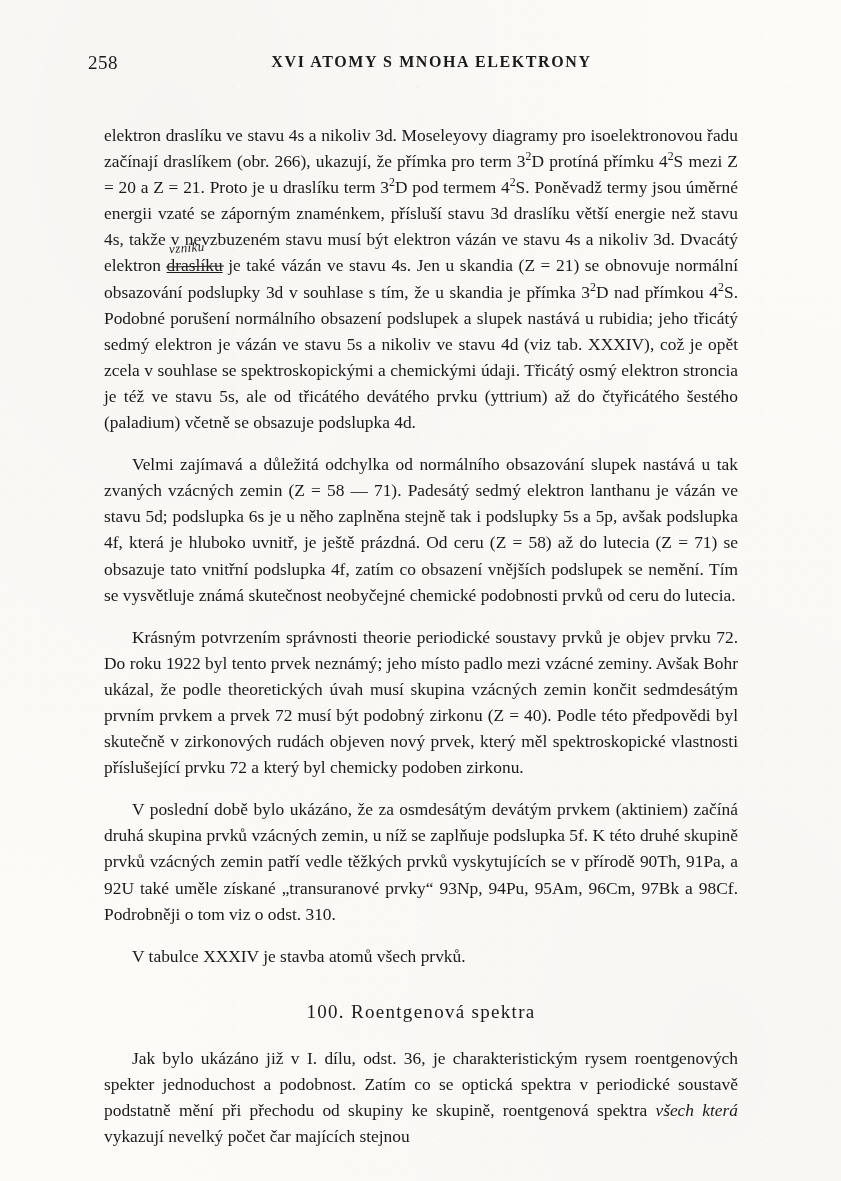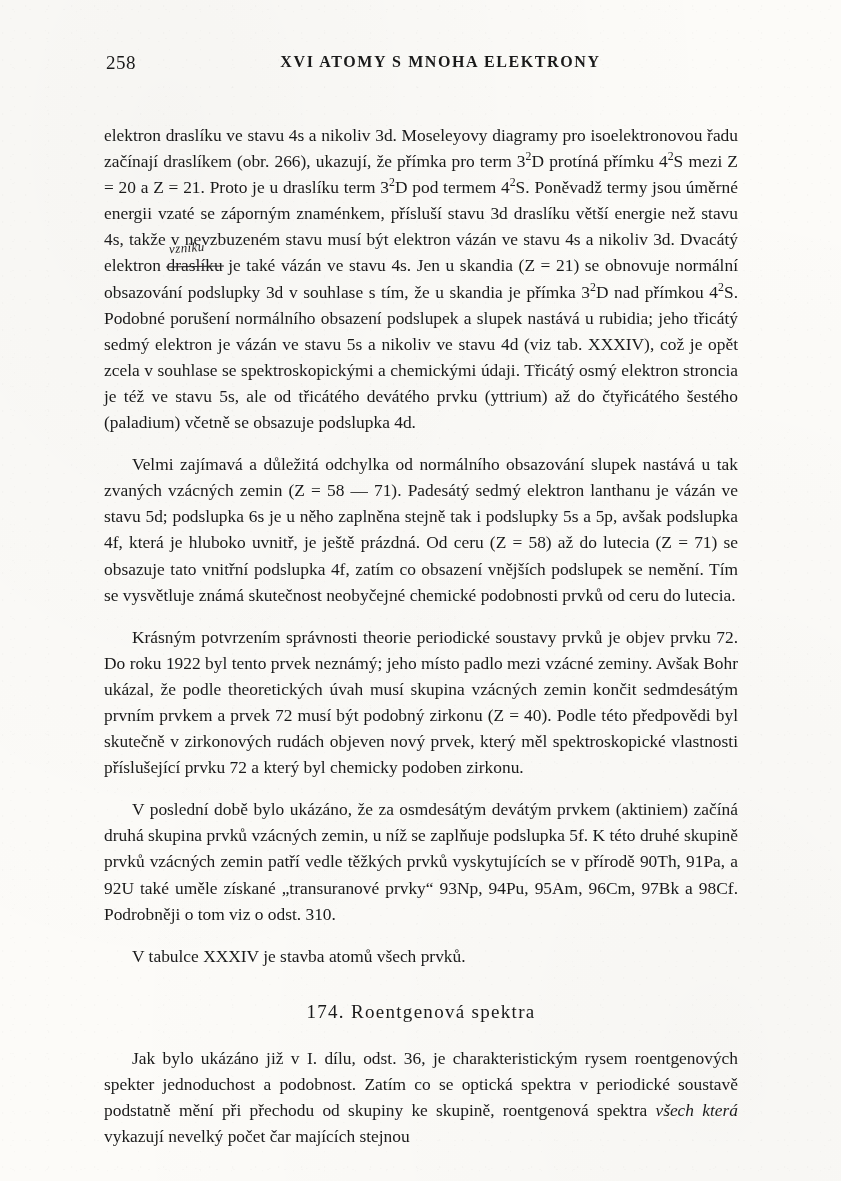--- a/index.html
+++ b/index.html
@@ -36,21 +36,20 @@
       radial-gradient(circle at 77% 33%, rgba(0,0,0,0.08) 0.6px, transparent 1px),
       radial-gradient(circle at 29% 80%, rgba(0,0,0,0.08) 0.6px, transparent 1px);
     background-size: 23px 27px, 31px 19px, 17px 29px, 37px 23px;
   }
   .header {
     position: absolute;
     top: 52px;
     left: 88px;
     right: 72px;
     height: 22px;
-    margin-left: 18px;
   }
   .folio {
     position: absolute;
     left: 0;
     top: 0;
     font-size: 19px;
     letter-spacing: 0.5px;
   }
   .running-head {
     position: absolute;
@@ -81,20 +80,21 @@
   .sec-title {
     text-align: center;
     font-size: 19px;
     letter-spacing: 1.3px;
     margin-top: 30px;
     margin-bottom: 20px;
   }
   .strike {
     position: relative;
     white-space: nowrap;
+    text-decoration: underline;
   }
   .strike::after {
     content: "";
     position: absolute;
     left: -1px;
     right: -1px;
     top: 52%;
     border-top: 1.6px solid #262626;
     transform: rotate(-1.2deg);
   }
@@ -137,20 +137,20 @@
     <p><span>elektron draslíku ve stavu 4s a nikoliv 3d. Moseleyovy diagramy pro isoelektronovou řadu začínají draslíkem (obr. 266), ukazují, že přímka pro term 3</span><sup>2</sup><span>D protíná přímku 4</span><sup>2</sup><span>S mezi Z = 20 a Z = 21. Proto je u draslíku term 3</span><sup>2</sup><span>D pod termem 4</span><sup>2</sup><span>S. Poněvadž termy jsou úměrné energii vzaté se záporným znaménkem, přísluší stavu 3d draslíku větší energie než stavu 4s, takže v nevzbuzeném stavu musí být elektron vázán ve stavu 4s a nikoliv 3d. Dvacátý elektron </span><span class="handwrite"><span class="hw">vzniku</span><span class="strike">draslíku</span></span><span> je také vázán ve stavu 4s. Jen u skandia (Z = 21) se obnovuje normální obsazování podslupky 3d v souhlase s tím, že u skandia je přímka 3</span><sup>2</sup><span>D nad přímkou 4</span><sup>2</sup><span>S. Podobné porušení normálního obsazení podslupek a slupek nastává u rubidia; jeho třicátý sedmý elektron je vázán ve stavu 5s a nikoliv ve stavu 4d (viz tab. XXXIV), což je opět zcela v souhlase se spektroskopickými a chemickými údaji. Třicátý osmý elektron stroncia je též ve stavu 5s, ale od třicátého devátého prvku (yttrium) až do čtyřicátého šestého (paladium) včetně se obsazuje podslupka 4d.</span></p>
 
     <p class="indent">Velmi zajímavá a důležitá odchylka od normálního obsazování slupek nastává u tak zvaných vzácných zemin (Z = 58 — 71). Padesátý sedmý elektron lanthanu je vázán ve stavu 5d; podslupka 6s je u něho zaplněna stejně tak i podslupky 5s a 5p, avšak podslupka 4f, která je hluboko uvnitř, je ještě prázdná. Od ceru (Z = 58) až do lutecia (Z = 71) se obsazuje tato vnitřní podslupka 4f, zatím co obsazení vnějších podslupek se nemění. Tím se vysvětluje známá skutečnost neobyčejné chemické podobnosti prvků od ceru do lutecia.</p>
 
     <p class="indent">Krásným potvrzením správnosti theorie periodické soustavy prvků je objev prvku 72. Do roku 1922 byl tento prvek neznámý; jeho místo padlo mezi vzácné zeminy. Avšak Bohr ukázal, že podle theoretických úvah musí skupina vzácných zemin končit sedmdesátým prvním prvkem a prvek 72 musí být podobný zirkonu (Z = 40). Podle této předpovědi byl skutečně v zirkonových rudách objeven nový prvek, který měl spektroskopické vlastnosti příslušející prvku 72 a který byl chemicky podoben zirkonu.</p>
 
     <p class="indent">V poslední době bylo ukázáno, že za osmdesátým devátým prvkem (aktiniem) začíná druhá skupina prvků vzácných zemin, u níž se zaplňuje podslupka 5f. K této druhé skupině prvků vzácných zemin patří vedle těžkých prvků vyskytujících se v přírodě 90Th, 91Pa, a 92U také uměle získané „transuranové prvky“ 93Np, 94Pu, 95Am, 96Cm, 97Bk a 98Cf. Podrobněji o tom viz o odst. 310.</p>
 
     <p class="indent">V tabulce XXXIV je stavba atomů všech prvků.</p>
 
-    <div class="sec-title">174. Roentgenová spektra</div>
+    <div class="sec-title">100. Roentgenová spektra</div>
 
     <p class="indent"><span>Jak bylo ukázáno již v I. dílu, odst. 36, je charakteristickým rysem roentgenových spekter jednoduchost a podobnost. Zatím co se optická spektra v periodické soustavě podstatně mění při přechodu od skupiny ke skupině, roentgenová spektra </span><span class="ital">všech která</span><span> vykazují nevelký počet čar majících stejnou</span></p>
 
   </div>
 
   <div class="grain"></div>
 </div>
 
 </body></html>

